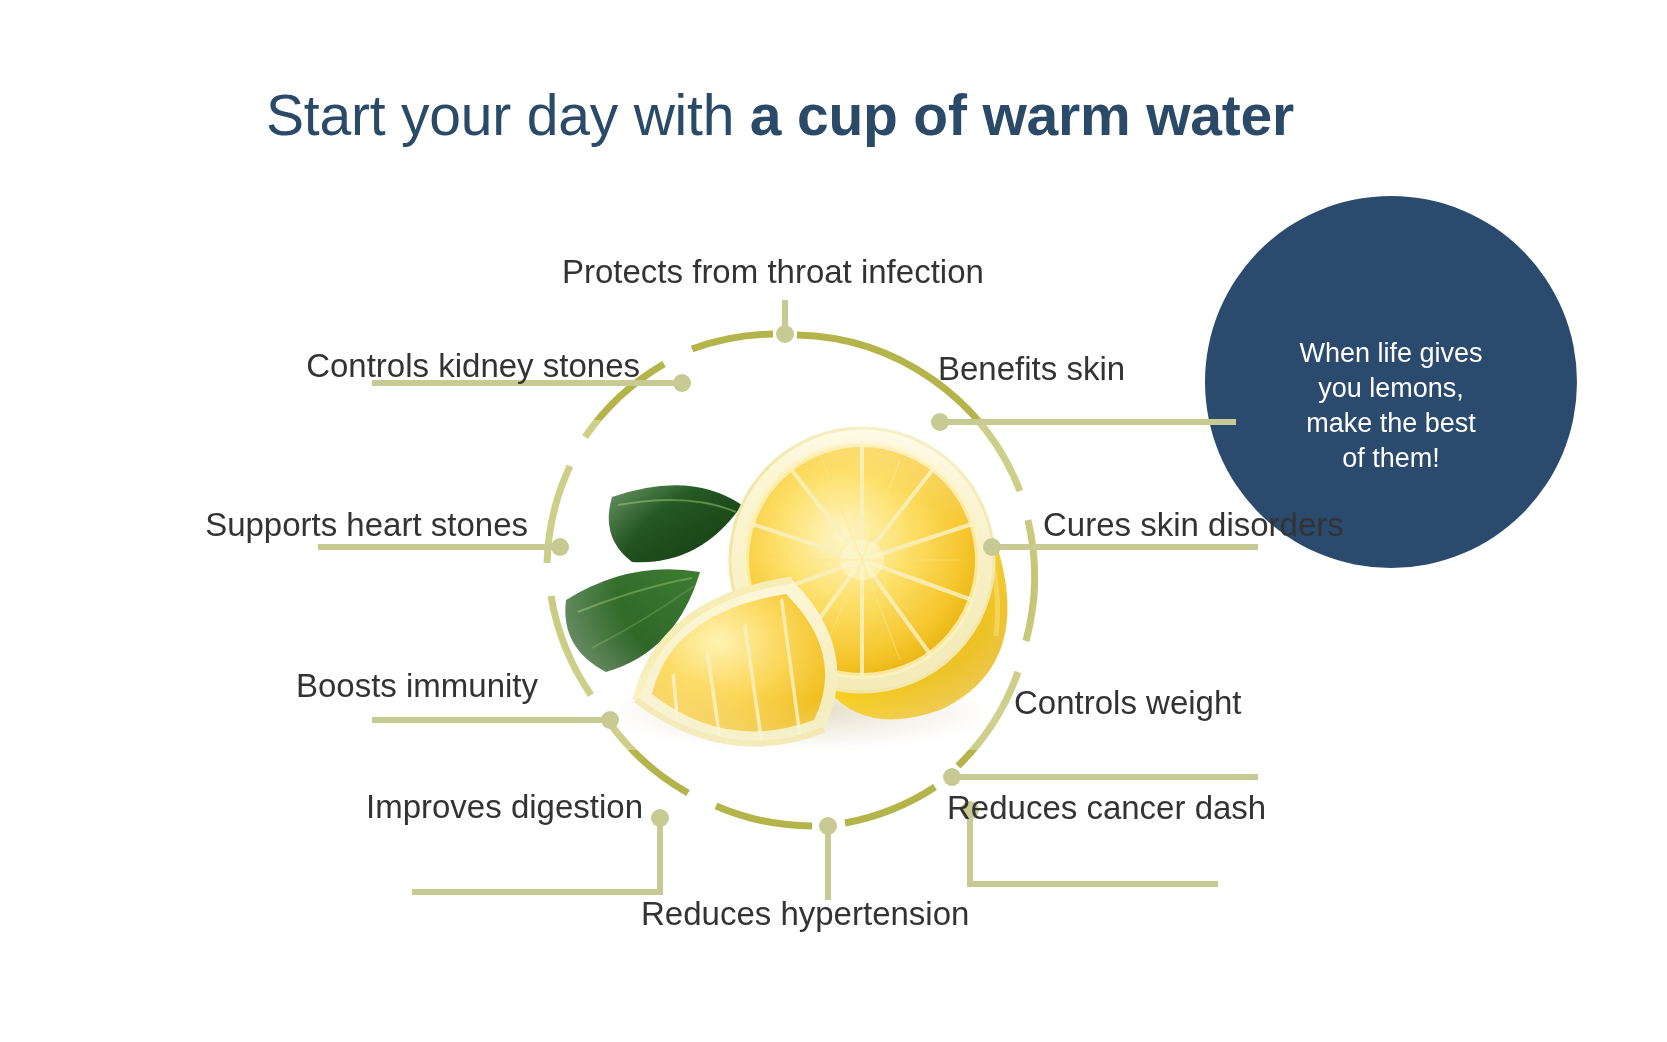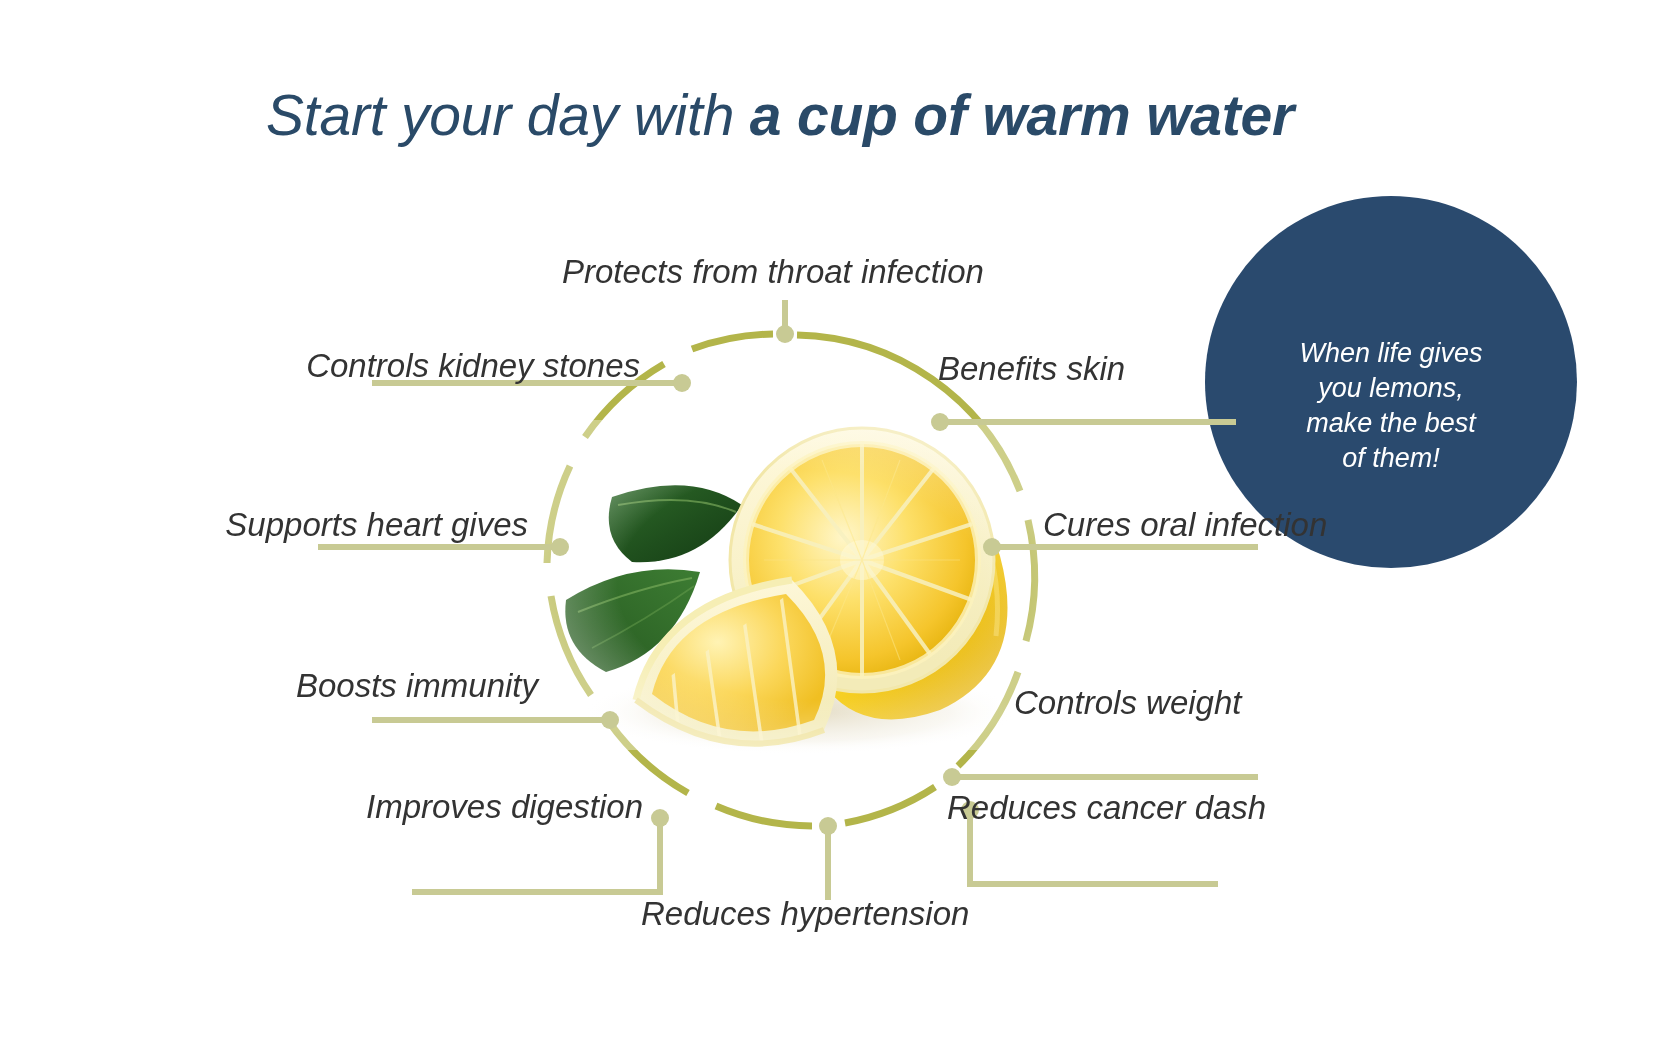--- a/index.html
+++ b/index.html
@@ -3,21 +3,21 @@
 <meta charset="utf-8">
 <style>
   * { margin:0; padding:0; box-sizing:border-box; }
   html,body { background:#ffffff; }
   body {
     width:1667px; height:1042px;
     position:relative; overflow:hidden;
     font-family:"Liberation Sans", sans-serif;
     -webkit-font-smoothing:antialiased;
   }
-  #stage { position:absolute; inset:0;font-style:italic; }
+  #stage { position:absolute; inset:0; }
 
   
   .title-block{
     position:absolute; left:0; top:84px; width:1560px;
     text-align:center; line-height:1.10;
     color:#2a4a68;
   }
   .title-line{ font-size:57px; letter-spacing:-0.2px; white-space:nowrap; }
   .title-line .reg{ font-weight:400; }
   .title-line .bold{ font-weight:700; }
@@ -226,23 +226,23 @@
       <circle cx="828" cy="826" r="9"></circle>
     </g>
   </svg>
 
   <div class="lab r" style="left:562px; top:255px;">Protects from throat infection</div>
 
   <div class="lab l" style="right:1027px; top:349px;">Controls kidney stones</div>
 
   <div class="lab r" style="left:938px; top:352px;">Benefits skin</div>
 
-  <div class="lab l" style="right:1139px; top:508px;">Supports heart gives</div>
-
-  <div class="lab r" style="left:1043px; top:508px;">Cures oral infection</div>
+  <div class="lab l" style="right:1139px; top:508px;">Supports heart stones</div>
+
+  <div class="lab r" style="left:1043px; top:508px;">Cures skin disorders</div>
 
   <div class="lab l" style="right:1129px; top:669px;">Boosts immunity</div>
 
   <div class="lab r" style="left:1014px; top:686px;">Controls weight</div>
 
   <div class="lab l" style="right:1024px; top:790px;">Improves digestion</div>
 
   <div class="lab r" style="left:947px; top:791px;">Reduces cancer dash</div>
 
   <div class="lab r" style="left:620px; top:897px;margin-left:21px;">Reduces hypertension</div>

